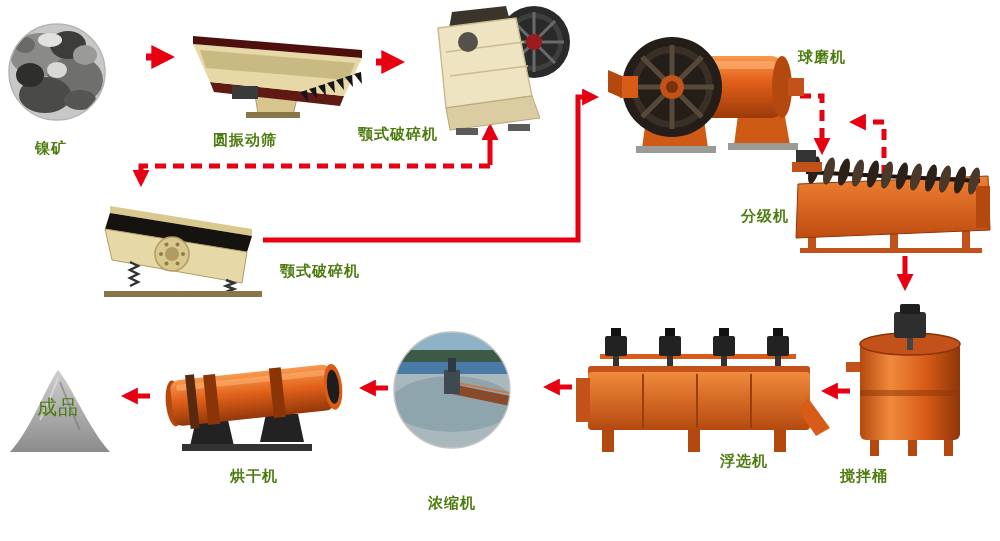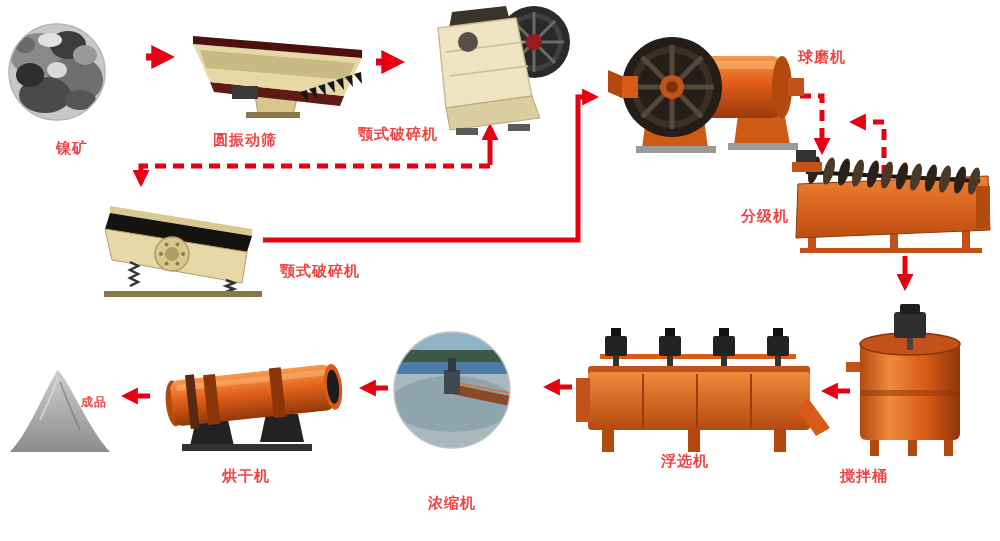--- a/index.html
+++ b/index.html
@@ -8,25 +8,25 @@
     width:1000px;height:541px;
     background:#ffffff;
     overflow:hidden;
     font-family:"Liberation Sans",sans-serif;
   }
   .layer{position:absolute;left:0;top:0;}
   .lbl{
     position:absolute;
     transform:translateX(-50%);
     font:600 15px "Liberation Sans",sans-serif;
-    color:#ef4444;
+    color:#4d7c0f;
     white-space:nowrap;
     letter-spacing:1px;
   }
-  .lbl.big{font-size:12px;font-weight:700;margin-left:36px;}
+  .lbl.big{font-size:20px;font-weight:400;}
 </style>
 </head>
 <body>
 
 <div class="stage">
 
   <svg class="layer" width="1000" height="541" viewBox="0 0 1000 541">
     <defs>
       <marker id="ah" viewBox="0 0 10 10" refX="7" refY="5" markerWidth="3.4" markerHeight="3.4" orient="auto">
         <path d="M0,0 L10,5 L0,10 Z" fill="#e60012"></path>
@@ -281,25 +281,25 @@
       </g>
     </g>
 
     <g>
       <path d="M10,452 C32,428 46,386 58,370 C72,386 88,428 110,452 Z" fill="url(#pileGrad)"></path>
       <path d="M40,420 C50,400 55,386 58,378" stroke="#e0e0e0" stroke-width="2" fill="none" opacity="0.7"></path>
       <path d="M80,430 C70,408 64,392 60,382" stroke="#7a7a7a" stroke-width="2" fill="none" opacity="0.6"></path>
     </g>
   </svg>
 
-  <div class="lbl" style="left:72px;top:139px">镍矿</div>
+  <div class="lbl" style="left:51px;top:139px">镍矿</div>
   <div class="lbl" style="left:245px;top:131px">圆振动筛</div>
   <div class="lbl" style="left:398px;top:125px">颚式破碎机</div>
   <div class="lbl" style="left:822px;top:48px">球磨机</div>
   <div class="lbl" style="left:765px;top:207px">分级机</div>
   <div class="lbl" style="left:320px;top:262px">颚式破碎机</div>
   <div class="lbl" style="left:864px;top:467px">搅拌桶</div>
-  <div class="lbl" style="left:685px;top:452px">浮选机</div>
+  <div class="lbl" style="left:744px;top:452px">浮选机</div>
   <div class="lbl" style="left:452px;top:494px">浓缩机</div>
-  <div class="lbl" style="left:246px;top:467px">烘干机</div>
+  <div class="lbl" style="left:254px;top:467px">烘干机</div>
   <div class="lbl big" style="left:58px;top:394px">成品</div>
 
 </div>
 
 </body></html>

